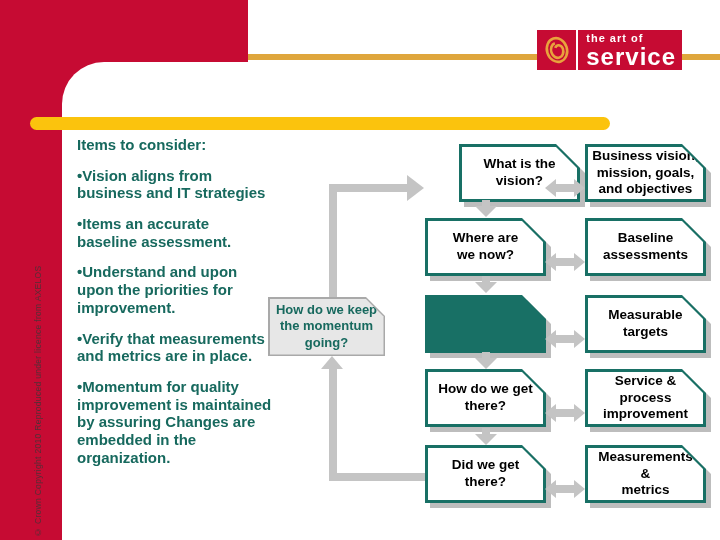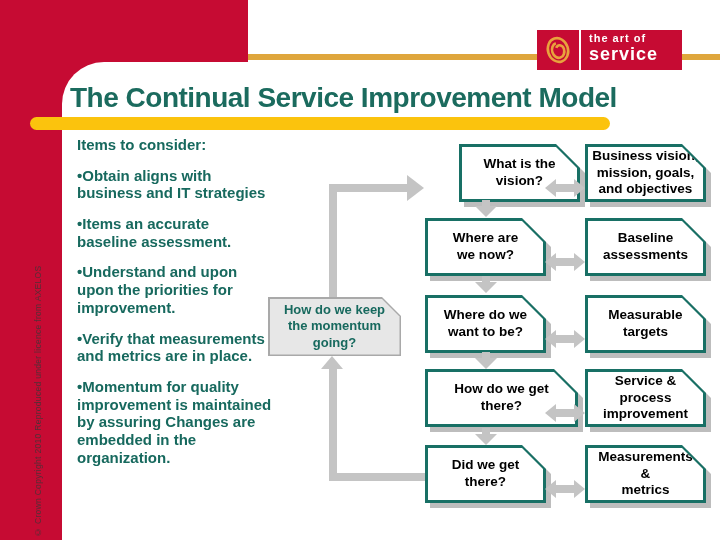--- a/index.html
+++ b/index.html
@@ -12,34 +12,34 @@
   .red-top{position:absolute;left:0;top:0;width:248px;height:135px;background:#C60B33;}
   .card{position:absolute;left:62px;top:62px;width:658px;height:478px;background:#fff;
         border-top-left-radius:42px;}
   .top-gold{position:absolute;left:248px;top:54px;width:472px;height:6px;background:#DFA63C;}
   .underline{position:absolute;left:30px;top:117px;width:580px;height:13px;background:#FBC30D;border-radius:7px;}
   
   .logo{position:absolute;left:537px;top:14px;width:145px;height:40px;background:#C60B33;display:flex;align-items:stretch;margin-top:16px;}
   .logo-glyph{width:42px;display:flex;align-items:center;justify-content:center;border-right:2px solid #fff;}
   .logo-text{flex:1;color:#fff;padding:3px 6px 0 8px;line-height:1;}
   .logo-line1{font-size:11px;font-weight:bold;letter-spacing:1px;}
-  .logo-line2{font-size:18px;font-weight:bold;letter-spacing:1px;text-align:left;margin-top:1px;}
+  .logo-line2{font-size:24px;font-weight:bold;letter-spacing:1px;text-align:left;margin-top:1px;}
   
   .title{position:absolute;left:70px;top:82px;width:650px;font-size:28px;font-weight:bold;
          color:#1B6B5E;letter-spacing:-0.5px;white-space:nowrap;}
   
   .copyright{position:absolute;left:33px;top:215px;width:16px;height:322px;
              writing-mode:vertical-rl;transform:rotate(180deg);
              font-size:8.5px;color:rgba(55,55,55,0.8);letter-spacing:0.3px;}
   
   .leftcol{position:absolute;left:77px;top:136px;width:196px;color:#17695E;}
   .leftcol .heading{font-size:15px;font-weight:bold;margin:0 0 13px 0;}
   .leftcol p{font-size:15px;font-weight:bold;line-height:1.18;margin:0 0 13px 0;}
   
-  .momentum{position:absolute;left:268px;top:297px;width:133px;height:59px;}
+  .momentum{position:absolute;left:268px;top:297px;width:117px;height:59px;}
   .momentum .outer{position:absolute;inset:0;background:#A9A9A9;
         clip-path:polygon(0 0,calc(100% - 19px) 0,100% 19px,100% 100%,0 100%);}
   .momentum .inner{position:absolute;inset:1.5px;background:#E7E7E7;
         clip-path:polygon(0 0,calc(100% - 18px) 0,100% 18px,100% 100%,0 100%);
         display:flex;align-items:center;justify-content:center;text-align:center;
         font-size:13px;font-weight:bold;color:#17695E;line-height:1.25;white-space:pre-line;}
   
   .fbox{position:absolute;width:121px;height:58px;}
   .fbox .shade{position:absolute;inset:0;transform:translate(5px,5px);background:#BDBDBD;
         clip-path:polygon(0 0,calc(100% - 24px) 0,100% 24px,100% 100%,0 100%);}
@@ -75,28 +75,27 @@
           <path d="M15 8 a6 7.5 0 1 0 6 7.5 a4 5 0 0 0 -7 -3"></path>
         </g>
       </svg>
     </div>
     <div class="logo-text">
       <div class="logo-line1">the art of</div>
       <div class="logo-line2">service</div>
     </div>
   </div>
 
-  <div class="title">The Continual Service Improvement Model</div>
   <div class="underline"></div>
 
   <div class="copyright">© Crown Copyright 2010 Reproduced under licence from AXELOS</div>
 
   <div class="leftcol">
     <p class="heading">Items to consider:</p>
-    <p>•Obtain aligns with business and IT strategies</p>
+    <p>•Vision aligns from business and IT strategies</p>
     <p>•Items an accurate baseline assessment.</p>
     <p>•Understand and upon upon the priorities for improvement.</p>
     <p>•Verify that measurements and metrics are in place.</p>
     <p>•Momentum for quality improvement is maintained by assuring Changes are embedded in the organization.</p>
   </div>
 
   <div class="gray" style="left:329px;top:184px;width:8px;height:113px;"></div>
   <div class="gray" style="left:333px;top:184px;width:75px;height:8px;"></div>
   <div class="tri tri-right" style="left:407px;top:175px;"></div>
   <div class="tri tri-up" style="left:321px;top:356px;"></div>
@@ -118,24 +117,22 @@
   </div>
   <div class="fbox" style="left:425px;top:218px;">
     <div class="shade"></div>
       <div class="outer"></div>
     <div class="inner">Where are
 we now?</div>
   </div>
   <div class="fbox" style="left:425px;top:295px;">
     <div class="shade"></div>
       <div class="outer"></div>
-    <div class="inner">Where do we
-want to be?</div>
-  </div>
-  <div class="fbox" style="left:425px;top:369px;padding-left:32px;">
+  </div>
+  <div class="fbox" style="left:425px;top:369px;">
     <div class="shade"></div>
       <div class="outer"></div>
     <div class="inner">How do we get
 there?</div>
   </div>
   <div class="fbox" style="left:425px;top:445px;">
     <div class="shade"></div>
       <div class="outer"></div>
     <div class="inner">Did we get
 there?</div>

